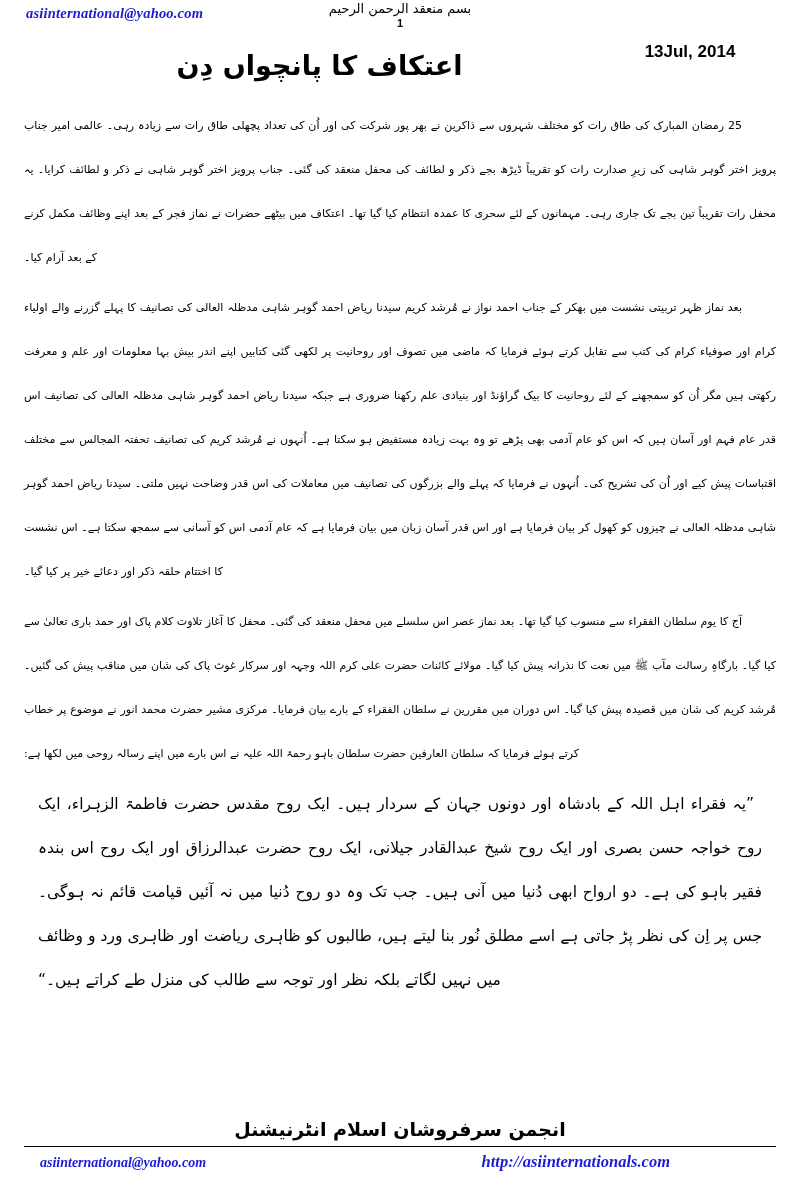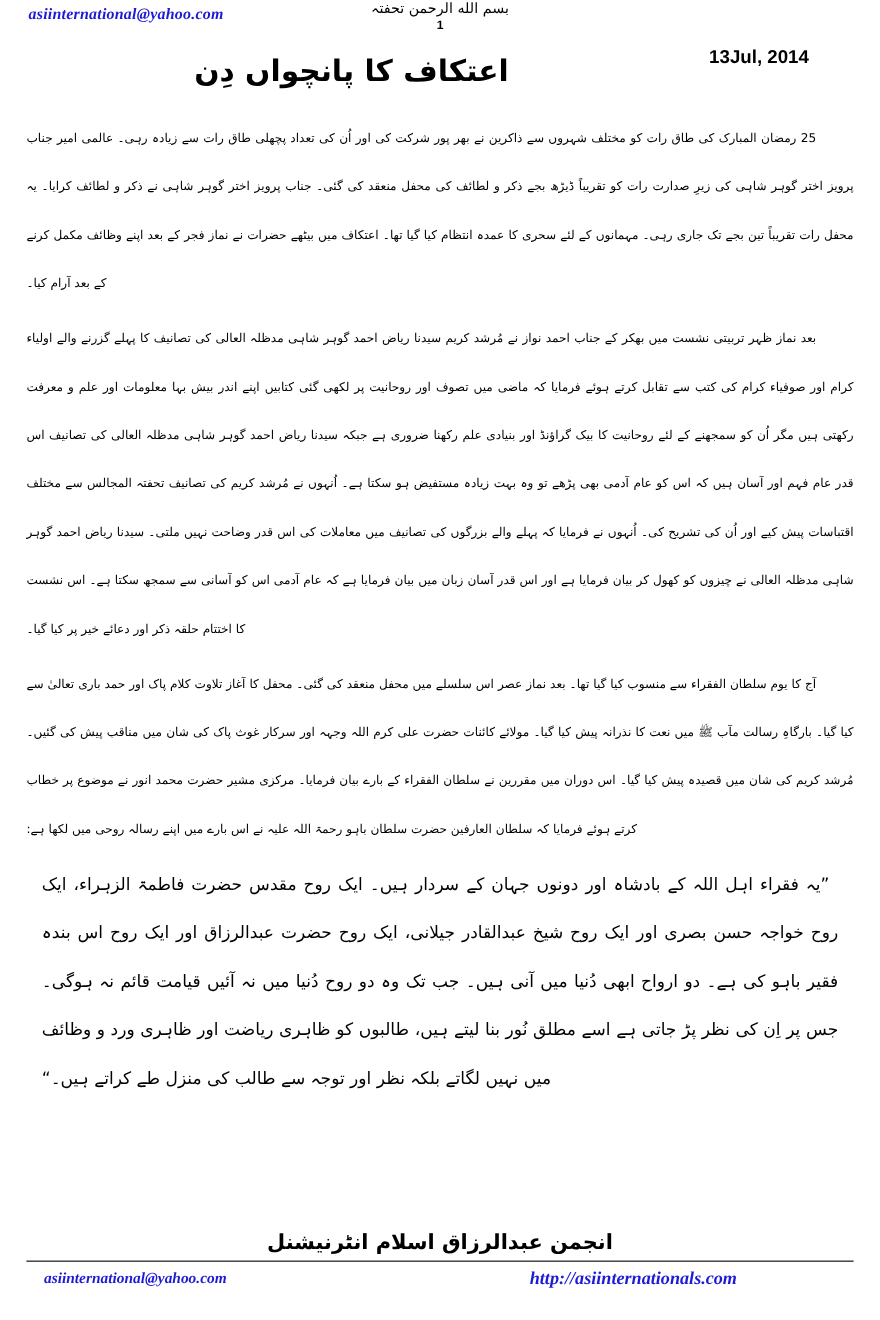--- a/index.html
+++ b/index.html
@@ -176,21 +176,21 @@
   }
 </style>
 </head>
 <body>
 
 <div class="page">
 
   <div class="header">
     <div class="hdr-email">asiinternational@yahoo.com</div>
 
-    <div class="hdr-bismillah">بسم الله الرحمن تحفتہ</div>
+    <div class="hdr-bismillah">بسم منعقد الرحمن الرحيم</div>
 
     <div class="hdr-pageno">1</div>
 
     <div class="hdr-date">13Jul, 2014</div>
 
     <div class="hdr-title">اعتکاف کا پانچواں دِن</div>
   </div>
 
   <div class="content">
 
@@ -198,21 +198,21 @@
 
     <p class="para">بعد نماز ظہر تربیتی نشست میں بھکر کے جناب احمد نواز نے مُرشد کریم سیدنا ریاض احمد گوہر شاہی مدظلہ العالی کی تصانیف کا پہلے گزرنے والے اولیاء کرام اور صوفیاء کرام کی کتب سے تقابل کرتے ہوئے فرمایا کہ ماضی میں تصوف اور روحانیت پر لکھی گئی کتابیں اپنے اندر بیش بہا معلومات اور علم و معرفت رکھتی ہیں مگر اُن کو سمجھنے کے لئے روحانیت کا بیک گراؤنڈ اور بنیادی علم رکھنا ضروری ہے جبکہ سیدنا ریاض احمد گوہر شاہی مدظلہ العالی کی تصانیف اس قدر عام فہم اور آسان ہیں کہ اس کو عام آدمی بھی پڑھے تو وہ بہت زیادہ مستفیض ہو سکتا ہے۔ اُنہوں نے مُرشد کریم کی تصانیف تحفتہ المجالس سے مختلف اقتباسات پیش کیے اور اُن کی تشریح کی۔ اُنہوں نے فرمایا کہ پہلے والے بزرگوں کی تصانیف میں معاملات کی اس قدر وضاحت نہیں ملتی۔ سیدنا ریاض احمد گوہر شاہی مدظلہ العالی نے چیزوں کو کھول کر بیان فرمایا ہے اور اس قدر آسان زبان میں بیان فرمایا ہے کہ عام آدمی اس کو آسانی سے سمجھ سکتا ہے۔ اس نشست کا اختتام حلقہ ذکر اور دعائے خیر پر کیا گیا۔</p>
 
     <p class="para">آج کا یوم سلطان الفقراء سے منسوب کیا گیا تھا۔ بعد نماز عصر اس سلسلے میں محفل منعقد کی گئی۔ محفل کا آغاز تلاوت کلام پاک اور حمد باری تعالیٰ سے کیا گیا۔ بارگاہِ رسالت مآب ﷺ میں نعت کا نذرانہ پیش کیا گیا۔ مولائے کائنات حضرت علی کرم اللہ وجہہ اور سرکار غوث پاک کی شان میں مناقب پیش کی گئیں۔ مُرشد کریم کی شان میں قصیدہ پیش کیا گیا۔ اس دوران میں مقررین نے سلطان الفقراء کے بارے بیان فرمایا۔ مرکزی مشیر حضرت محمد انور نے موضوع پر خطاب کرتے ہوئے فرمایا کہ سلطان العارفین حضرت سلطان باہو رحمۃ اللہ علیہ نے اس بارے میں اپنے رسالہ روحی میں لکھا ہے:</p>
 
     <p class="quote">”یہ فقراء اہل اللہ کے بادشاہ اور دونوں جہان کے سردار ہیں۔ ایک روح مقدس حضرت فاطمۃ الزہراء، ایک روح خواجہ حسن بصری اور ایک روح شیخ عبدالقادر جیلانی، ایک روح حضرت عبدالرزاق اور ایک روح اس بندہ فقیر باہو کی ہے۔ دو ارواح ابھی دُنیا میں آنی ہیں۔ جب تک وہ دو روح دُنیا میں نہ آئیں قیامت قائم نہ ہوگی۔ جس پر اِن کی نظر پڑ جاتی ہے اسے مطلق نُور بنا لیتے ہیں، طالبوں کو ظاہری ریاضت اور ظاہری ورد و وظائف میں نہیں لگاتے بلکہ نظر اور توجہ سے طالب کی منزل طے کراتے ہیں۔“</p>
 
   </div>
 
   <div class="footer">
-    <div class="ftr-org">انجمن عبدالرزاق اسلام انٹرنیشنل</div>
+    <div class="ftr-org">انجمن سرفروشان اسلام انٹرنیشنل</div>
 
     <hr class="ftr-rule">
 
     <div class="ftr-links">
       <div class="ftr-mail">asiinternational@yahoo.com</div>
       <div class="ftr-url">http://asiinternationals.com</div>
     </div>
   </div>
 
 </div>

